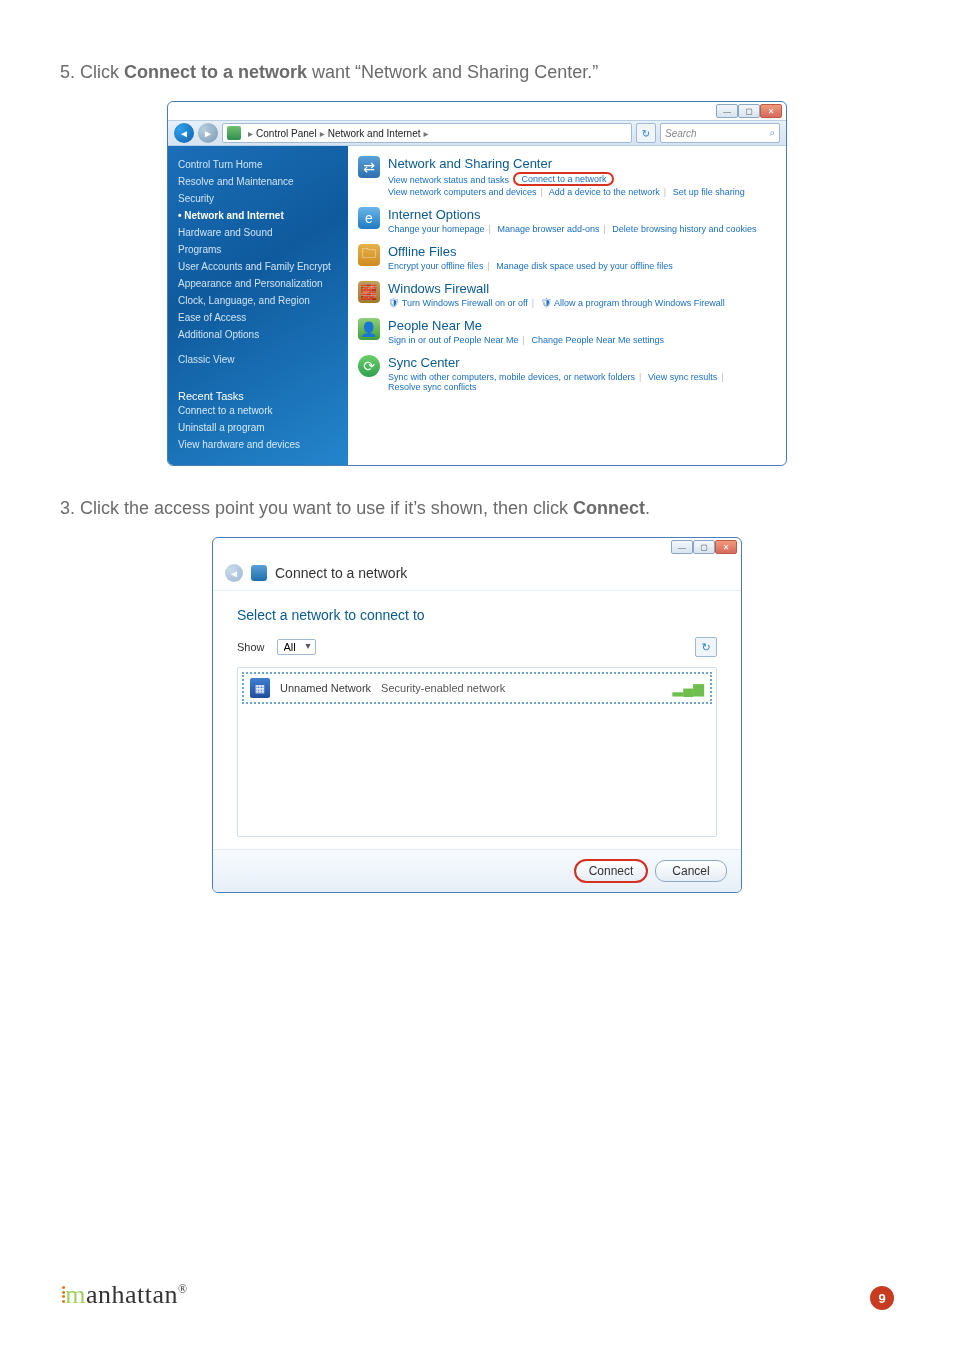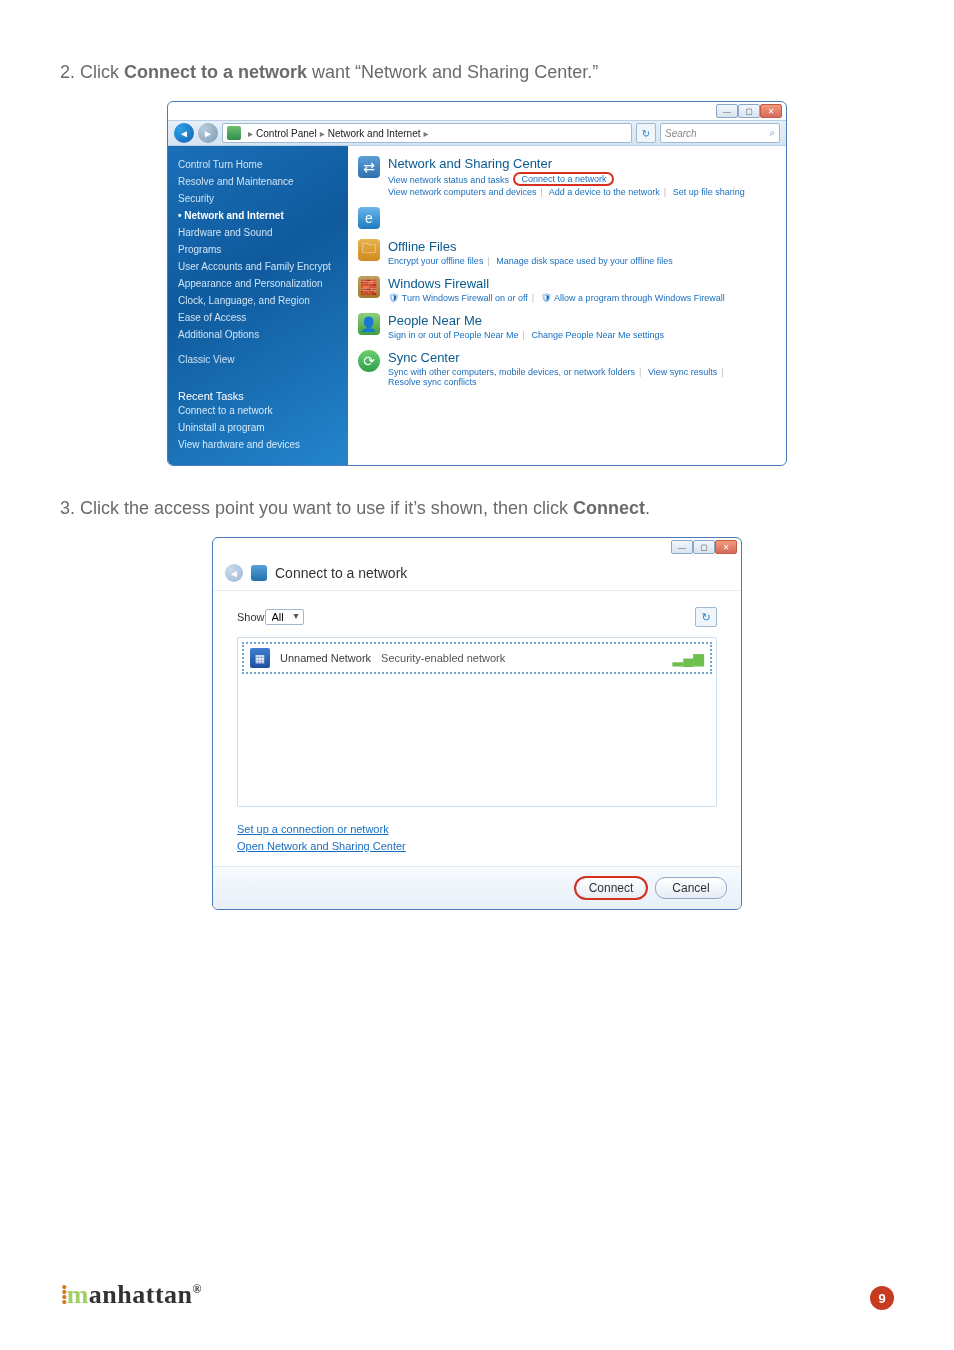--- a/index.html
+++ b/index.html
@@ -144,21 +144,21 @@
     }
     .conn-back-ico {
       width:18px;height:18px;border-radius:50%;
       background:radial-gradient(circle at 30% 30%, #c9dbed, #9bb8d4);
       display:flex;align-items:center;justify-content:center;color:#fff;font-size:10px;
     }
     .conn-gear { width:16px;height:16px;background:linear-gradient(#5aa0d8,#1f6fab);border-radius:3px;}
     .conn-body { padding:16px 24px 12px 24px; }
     .conn-body h3 { font-weight:normal;color:#0b5a8f;font-size:14px;margin-bottom:14px;}
     .show-row {
-      display:flex;align-items:center;gap:0;font-size:11px;color:#333;margin-bottom:10px;
+      display:flex;align-items:center;gap:12px;font-size:11px;color:#333;margin-bottom:10px;
     }
     .show-select {
       border:1px solid #9fb9d4;border-radius:2px;padding:1px 18px 1px 6px;font-size:11px;background:#fff;
       appearance:none;position:relative;
     }
     .show-select-wrap { position:relative; display:inline-block;}
     .show-select-wrap::after { content:"\25BE"; position:absolute; right:5px; top:1px; font-size:10px; color:#555; pointer-events:none;}
     .ref-btn { width:22px;height:20px;border:1px solid #9fb9d4;border-radius:2px;background:#f0f5fa;display:flex;align-items:center;justify-content:center;font-size:11px;color:#2780c8;}
 
     .net-list {
@@ -183,33 +183,33 @@
       min-width:72px;padding:3px 12px;font-size:12px;border:1px solid #8fa8c4;border-radius:10px;
       background:linear-gradient(#fff,#e5edf5);color:#333;
     }
     .btn.circled { outline:2px solid #d83020; outline-offset:-1px; border-radius:12px;}
 
     
     .page-foot {
       position:absolute; left:60px; right:60px; bottom:40px;
       display:flex; justify-content:space-between; align-items:flex-end;
     }
-    .brand { font-size:26px; font-weight:700; color:#3a3a3a; font-family: Georgia, serif; letter-spacing:0.5px;}
+    .brand { font-size:26px; font-weight:400; color:#3a3a3a; font-family: Georgia, serif; letter-spacing:0.5px;}
     .brand .dots { color:#d67a1f; font-size:26px; letter-spacing:-2px;}
     .brand .m1 { color:#a2d062;}
     .brand .a1 { color:#333;}
     .page-num {
       width:24px;height:24px;border-radius:50%;background:#c73b20;color:#fff;display:flex;align-items:center;justify-content:center;font-size:13px;font-weight:bold;
     }
   </style>
 </head>
 <body>
 
 <p class="step">
-  <span>2. Click </span><span class="bold">Connect to a network</span><span> want “Network and Sharing Center.”</span>
+  <span>5. Click </span><span class="bold">Connect to a network</span><span> want “Network and Sharing Center.”</span>
 </p>
 
 <div class="win cp-win">
   <div class="titlebar">
     <div class="winbtns">
       <div class="winbtn">—</div>
       <div class="winbtn">▢</div>
       <div class="winbtn close">✕</div>
     </div>
   </div>
@@ -261,20 +261,28 @@
             <span class="highlight-oval">Connect to a network</span><br>
             <span class="lnk">View network computers and devices</span><span class="pipe">|</span>
             <span class="lnk">Add a device to the network</span><span class="pipe">|</span>
             <span class="lnk">Set up file sharing</span>
           </div>
         </div>
       </div>
 
       <div class="cat">
         <div class="cat-ico ico-ie">e</div>
+        <div class="cat-body">
+          <div class="cat-title">Internet Options</div>
+          <div class="cat-links">
+            <span class="lnk">Change your homepage</span><span class="pipe">|</span>
+            <span class="lnk">Manage browser add-ons</span><span class="pipe">|</span>
+            <span class="lnk">Delete browsing history and cookies</span>
+          </div>
+        </div>
       </div>
 
       <div class="cat">
         <div class="cat-ico ico-off">🗀</div>
         <div class="cat-body">
           <div class="cat-title">Offline Files</div>
           <div class="cat-links">
             <span class="lnk">Encrypt your offline files</span><span class="pipe">|</span>
             <span class="lnk">Manage disk space used by your offline files</span>
           </div>
@@ -330,20 +338,21 @@
       <div class="winbtn">▢</div>
       <div class="winbtn close">✕</div>
     </div>
   </div>
   <div class="conn-head">
     <div class="conn-back-ico">◄</div>
     <div class="conn-gear"></div>
     <span>Connect to a network</span>
   </div>
   <div class="conn-body">
+    <h3>Select a network to connect to</h3>
 
     <div class="show-row">
       <span>Show</span>
       <span class="show-select-wrap">
         <select class="show-select">
           <option>All</option>
         </select>
       </span>
       <span style="flex:1"></span>
       <div class="ref-btn">↻</div>
@@ -351,24 +360,20 @@
 
     <div class="net-list">
       <div class="net-row">
         <div class="net-ico">▦</div>
         <span class="net-name">Unnamed Network</span>
         <span class="net-desc">Security-enabled network</span>
         <span class="sig-ico">▂▄▆</span>
       </div>
     </div>
 
-    <div class="conn-links">
-      <a>Set up a connection or network</a>
-      <a>Open Network and Sharing Center</a>
-    </div>
   </div>
   <div class="conn-foot">
     <button class="btn circled">Connect</button>
     <button class="btn">Cancel</button>
   </div>
 </div>
 
 <div class="page-foot">
   <div class="brand">
     <span class="dots">⁞</span><span class="m1">m</span><span class="a1" title="manhattan">anhattan</span><span style="font-size:12px;vertical-align:super">®</span>

